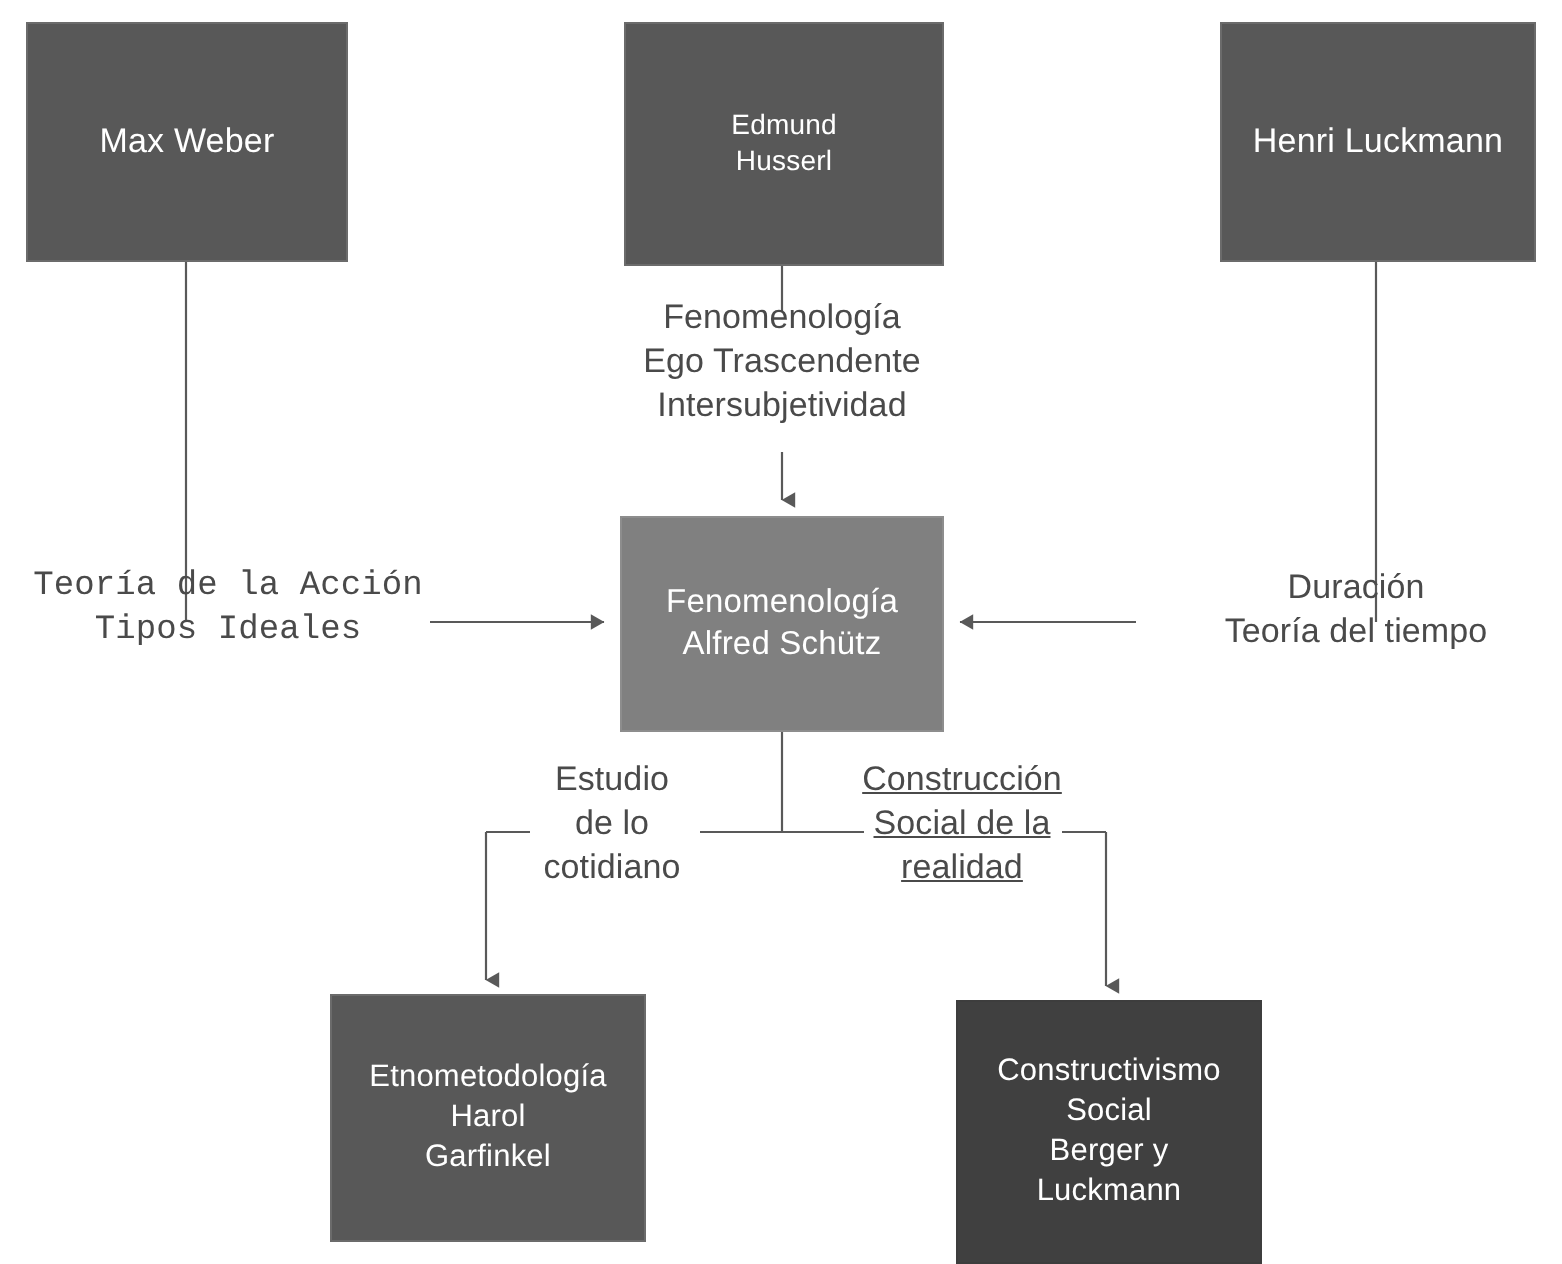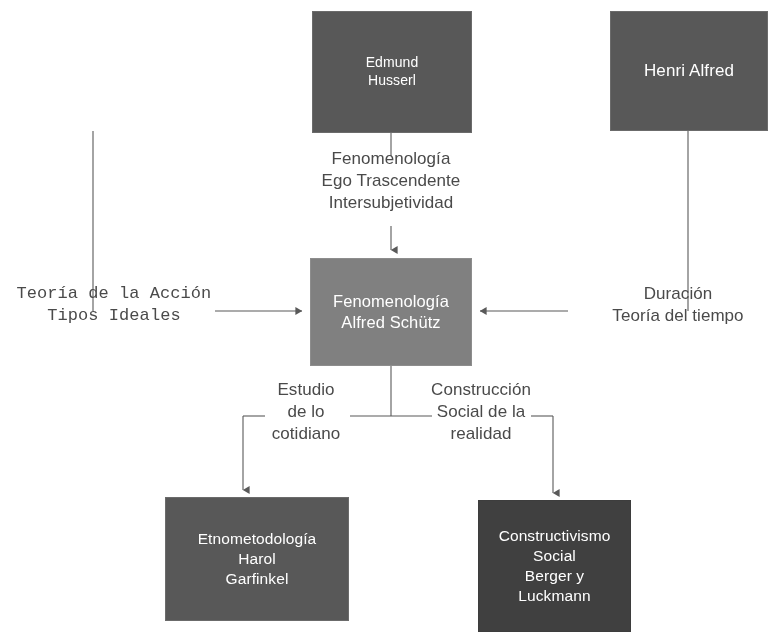--- a/index.html
+++ b/index.html
@@ -94,30 +94,31 @@
     <g>
       <path d="M391,366 L391,416" fill="none" stroke="#595959" stroke-width="1.1"></path>
       <path d="M350,416 L432,416" fill="none" stroke="#595959" stroke-width="1.1"></path>
       <path d="M243,416 L243,490" fill="none" stroke="#595959" stroke-width="1.1" marker-end="url(#arrowhead-down)"></path>
       <path d="M243,416 L265,416" fill="none" stroke="#595959" stroke-width="1.1"></path>
       <path d="M553,416 L553,493" fill="none" stroke="#595959" stroke-width="1.1" marker-end="url(#arrowhead-down)"></path>
       <path d="M531,416 L553,416" fill="none" stroke="#595959" stroke-width="1.1"></path>
     </g>
   </svg>
 
+  <div class="node node-dark" style="left:13px; top:11px; width:161px; height:120px; font-size:17px;">Max Weber</div>
 
   <div class="node node-dark" style="left:312px; top:11px; width:160px; height:122px; font-size:14px;">Edmund
 Husserl</div>
 
-  <div class="node node-dark" style="left:610px; top:11px; width:158px; height:120px; font-size:17px;">Henri Alfred</div>
+  <div class="node node-dark" style="left:610px; top:11px; width:158px; height:120px; font-size:17px;">Henri Luckmann</div>
 
   <div class="node node-mid" style="left:310px; top:258px; width:162px; height:108px; font-size:16.5px;">Fenomenología
 Alfred Schütz</div>
 
-  <div class="node node-dark" style="left:165px; top:497px; width:184px; height:124px; font-size:15.5px;">Etnometodología
+  <div class="node node-dark" style="left:165px; top:497px; width:158px; height:124px; font-size:15.5px;">Etnometodología
 Harol
 Garfinkel</div>
 
   <div class="node node-darkest" style="left:478px; top:500px; width:153px; height:132px; font-size:15.5px;">Constructivismo
 Social
 Berger y
 Luckmann</div>
 
   <div class="edge-label" style="left:291px; top:148px; width:200px; font-size:17px;">Fenomenología
 Ego Trascendente
@@ -126,17 +127,17 @@
   <div class="edge-label" style="left:14px; top:283px; width:200px; font-size:17px;font-family:Liberation Mono, monospace;">Teoría de la Acción
 Tipos Ideales</div>
 
   <div class="edge-label" style="left:246px; top:379px; width:120px; font-size:17px;">Estudio
 de lo
 cotidiano</div>
 
   <div class="edge-label" style="left:583px; top:283px; width:190px; font-size:17px;">Duración
 Teoría del tiempo</div>
 
-  <div class="edge-label" style="left:416px; top:379px; width:130px; font-size:17px;">Construcción
+  <div class="edge-label" style="left:416px; top:379px; width:130px; font-size:17px;text-decoration:underline;">Construcción
 Social de la
 realidad</div>
 
 </div>
 
 </body></html>

